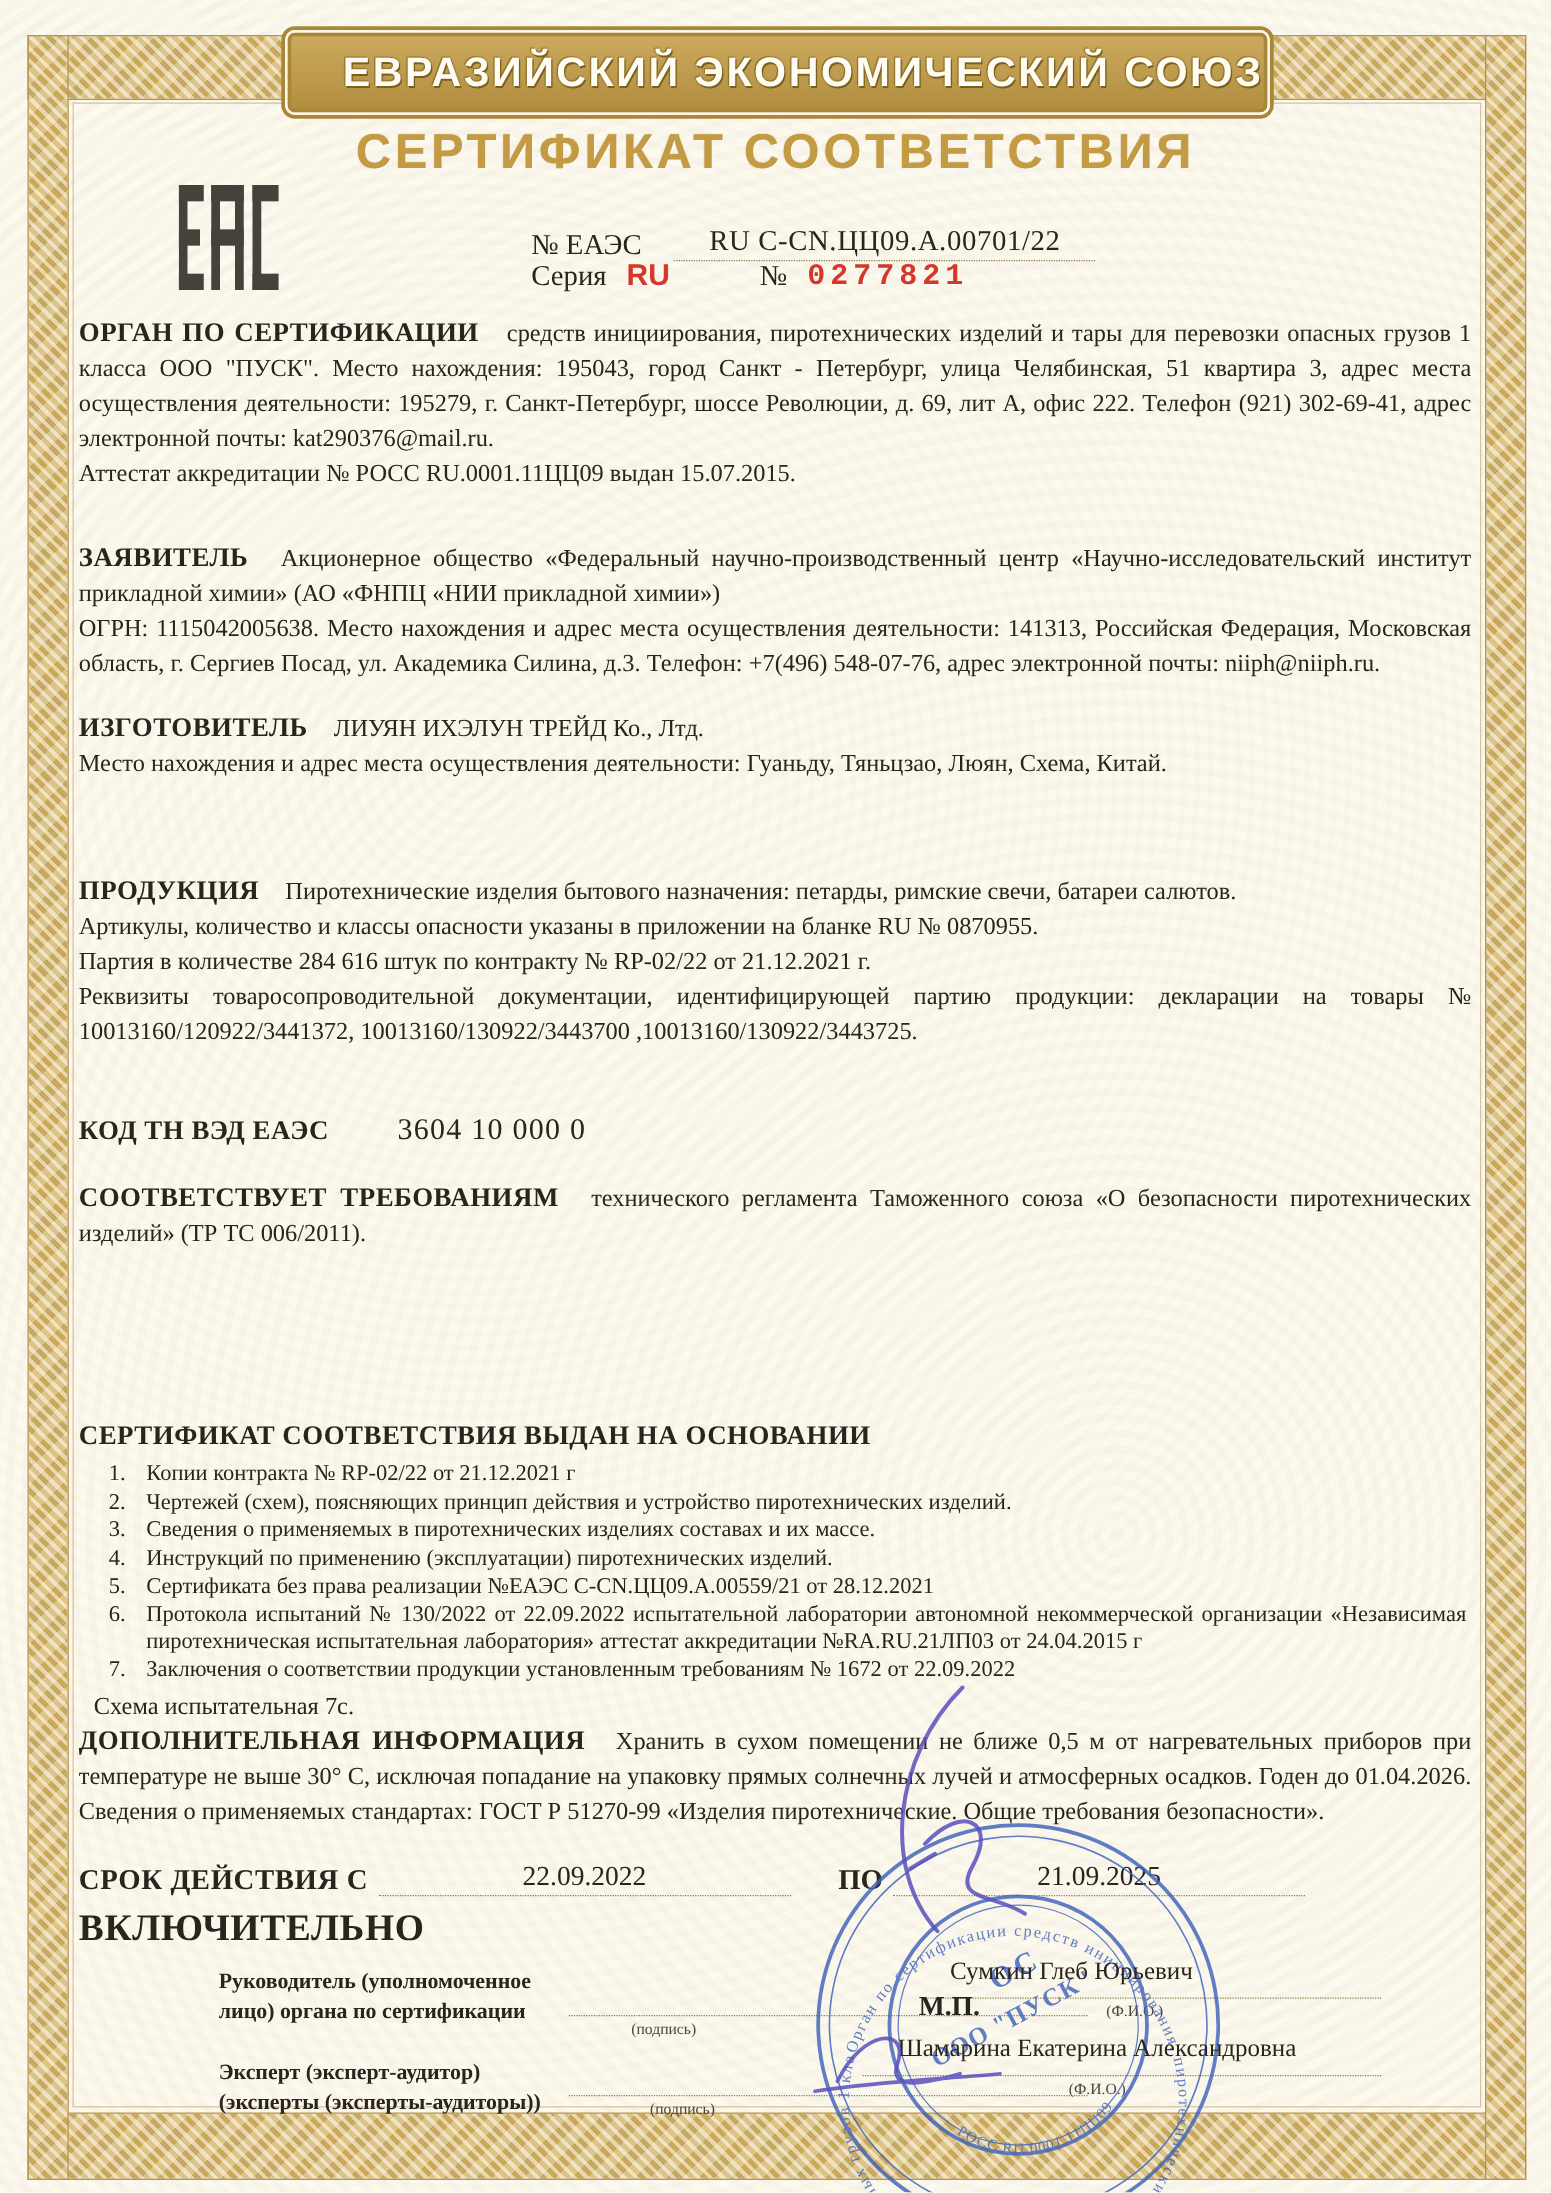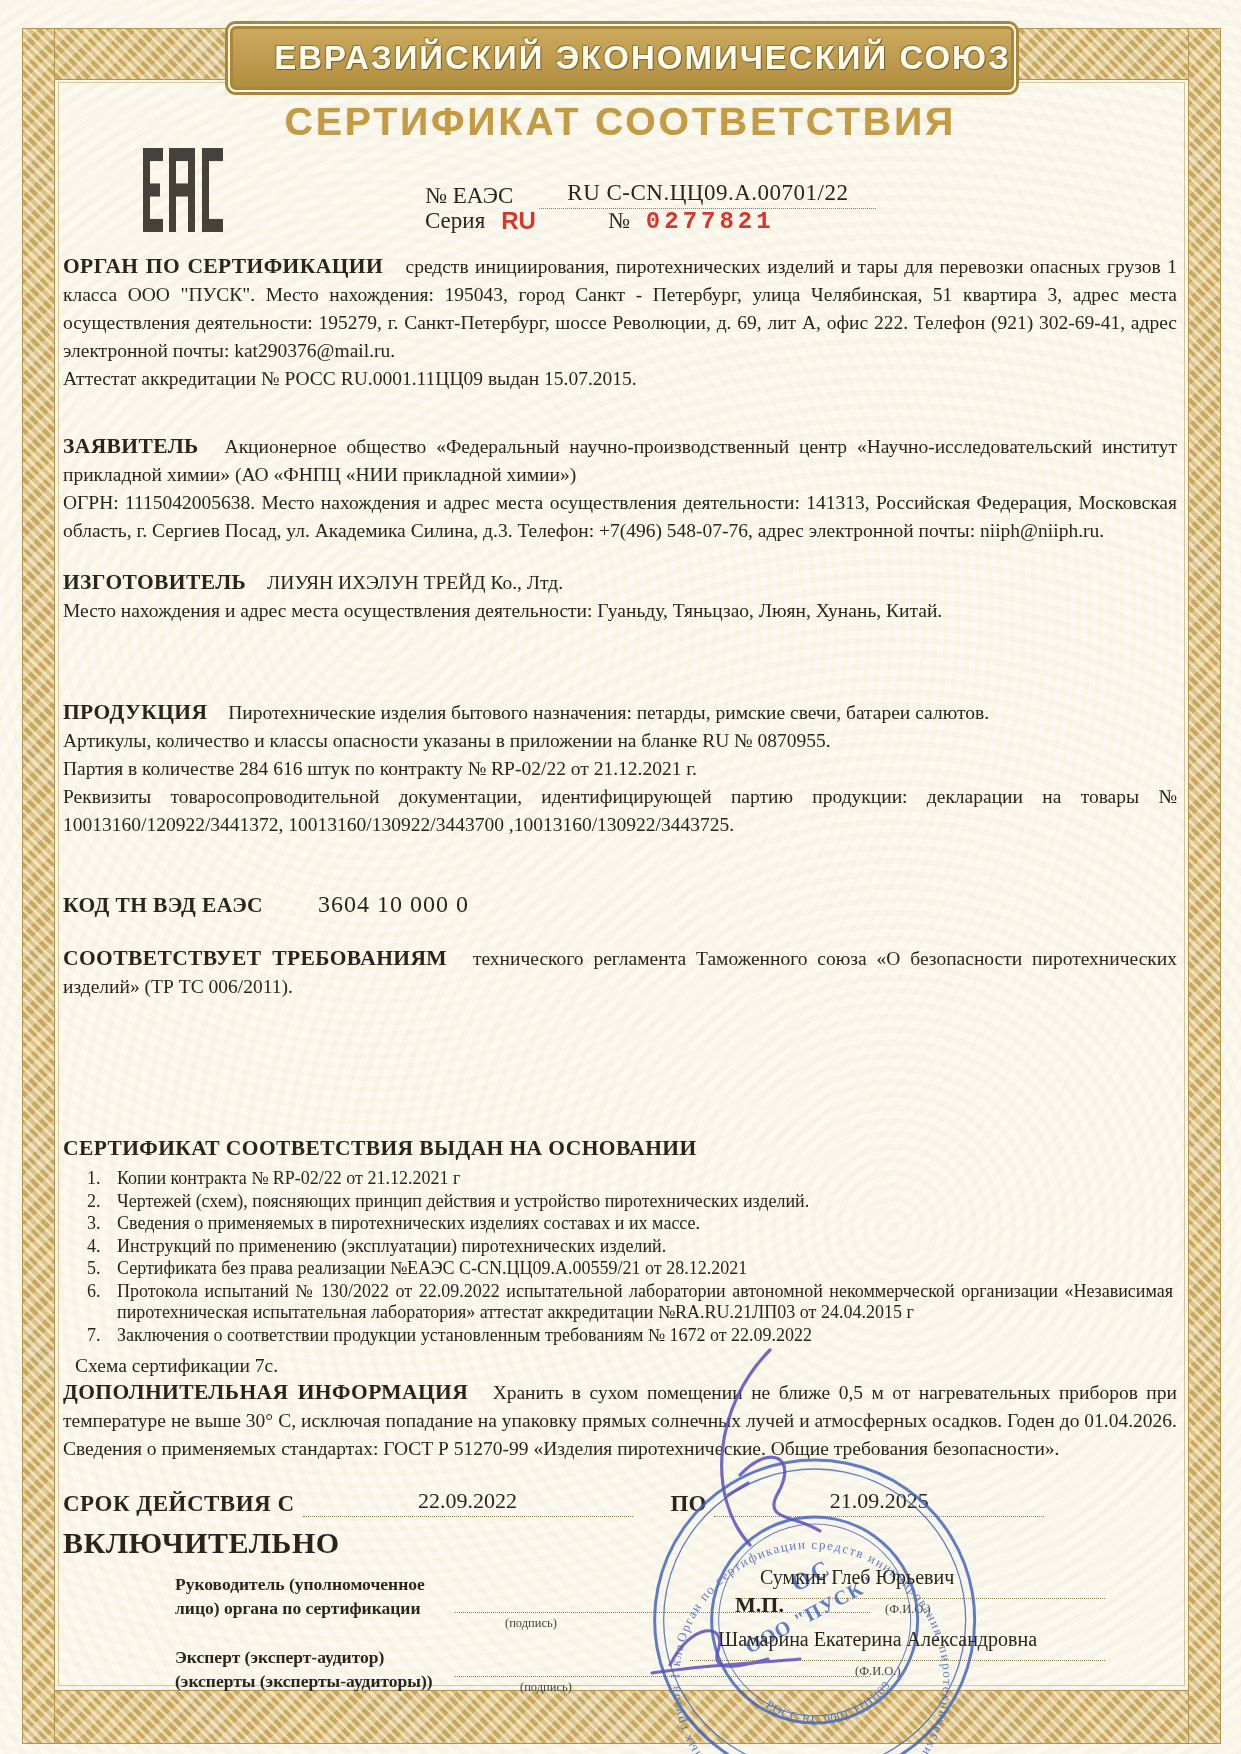--- a/index.html
+++ b/index.html
@@ -152,21 +152,21 @@
       <span>Акционерное общество «Федеральный научно-производственный центр «Научно-исследовательский институт прикладной химии» (АО «ФНПЦ «НИИ прикладной химии»)</span>
     </p>
     <p class="para">ОГРН: 1115042005638. Место нахождения и адрес места осуществления деятельности: 141313, Российская Федерация, Московская область, г. Сергиев Посад, ул. Академика Силина, д.3. Телефон: +7(496) 548-07-76, адрес электронной почты: niiph@niiph.ru.</p>
   </div>
 
   <div class="sec" style="top:568px;">
     <p class="para">
       <span class="lbl">ИЗГОТОВИТЕЛЬ</span>
       <span>ЛИУЯН ИХЭЛУН ТРЕЙД Ко., Лтд.</span>
     </p>
-    <p class="para">Место нахождения и адрес места осуществления деятельности: Гуаньду, Тяньцзао, Люян, Хунань, Китай.</p>
+    <p class="para">Место нахождения и адрес места осуществления деятельности: Гуаньду, Тяньцзао, Люян, Схема, Китай.</p>
   </div>
 
   <div class="sec" style="top:698px;">
     <p class="para">
       <span class="lbl">ПРОДУКЦИЯ</span>
       <span>Пиротехнические изделия бытового назначения: петарды, римские свечи, батареи салютов.</span>
     </p>
     <p class="para">Артикулы, количество и классы опасности указаны в приложении на бланке RU № 0870955.</p>
     <p class="para">Партия в количестве 284 616 штук по контракту № RP-02/22 от 21.12.2021 г.</p>
     <p class="para">Реквизиты товаросопроводительной документации, идентифицирующей партию продукции: декларации на товары № 10013160/120922/3441372, 10013160/130922/3443700 ,10013160/130922/3443725.</p>
@@ -209,21 +209,21 @@
       <span class="bi-t">Сертификата без права реализации №ЕАЭС C-CN.ЦЦ09.А.00559/21 от 28.12.2021</span>
     </div>
     <div class="basis-item">
       <span class="bi-n">6.</span>
       <span class="bi-t">Протокола испытаний № 130/2022 от 22.09.2022 испытательной лаборатории автономной некоммерческой организации «Независимая пиротехническая испытательная лаборатория» аттестат аккредитации №RA.RU.21ЛП03 от 24.04.2015 г</span>
     </div>
     <div class="basis-item">
       <span class="bi-n">7.</span>
       <span class="bi-t">Заключения о соответствии продукции установленным требованиям № 1672 от 22.09.2022</span>
     </div>
-    <div class="scheme-line">Схема сертификации 7с.</div>
+    <div class="scheme-line">Схема испытательная 7с.</div>
   </div>
 
   <div class="sec" style="top:1378px;">
     <p class="para">
       <span class="lbl">ДОПОЛНИТЕЛЬНАЯ ИНФОРМАЦИЯ</span>
       <span>Хранить в сухом помещении не ближе 0,5 м от нагревательных приборов при температуре не выше 30° С, исключая попадание на упаковку прямых солнечных лучей и атмосферных осадков. Годен до 01.04.2026. Сведения о применяемых стандартах: ГОСТ Р 51270-99 «Изделия пиротехнические. Общие требования безопасности».</span>
     </p>
   </div>
 
   <div class="validity">

